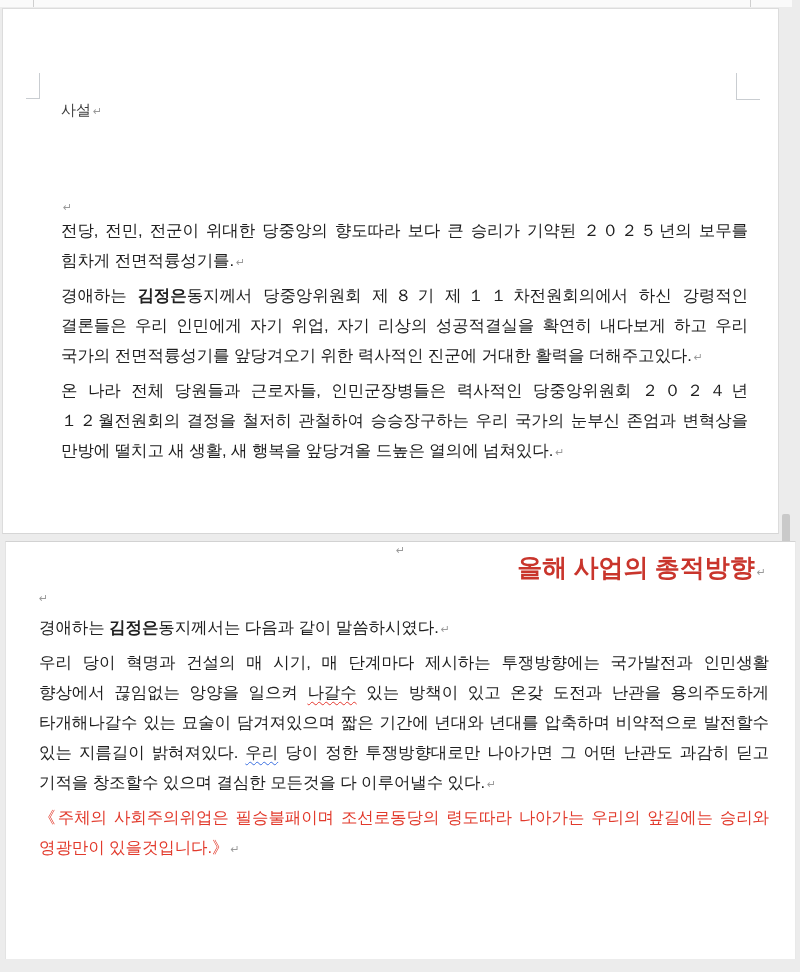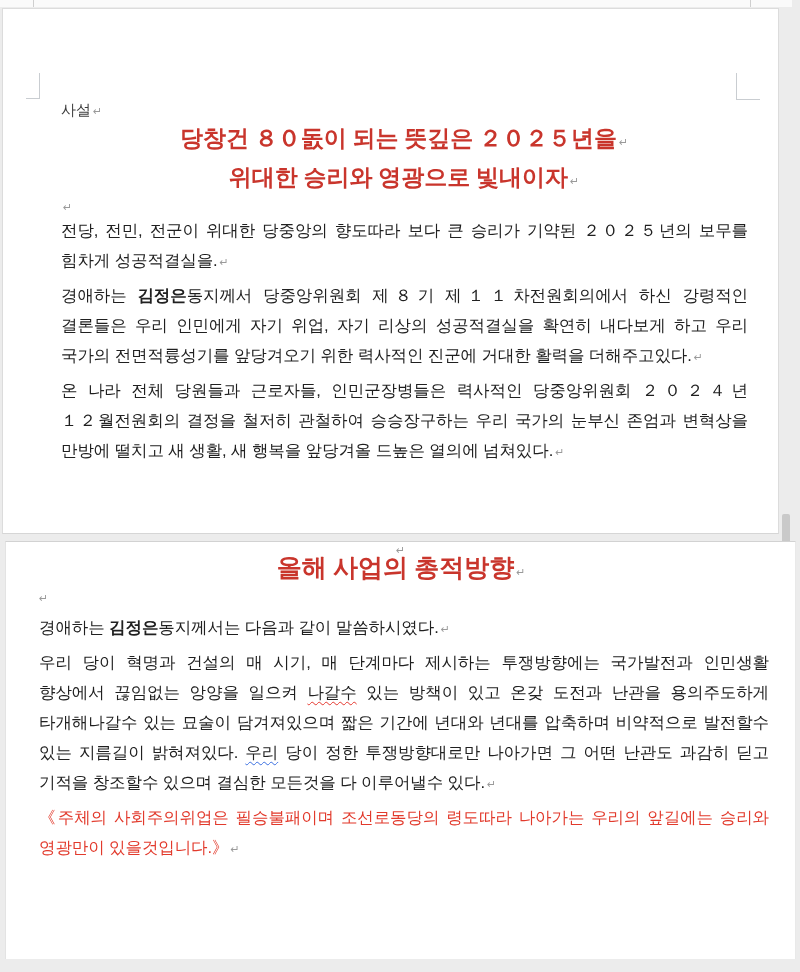--- a/index.html
+++ b/index.html
@@ -36,45 +36,41 @@
   .body-text{position:absolute;font-size:16.5px;line-height:30px;color:#202020;
     text-align:justify;letter-spacing:-0.1px;word-break:keep-all;}
   #body1{left:58px;top:206px;width:687px;}
   #body2{left:33px;top:70px;width:730px;}
   .para{margin:0 0 2px 0;}
   .b{font-weight:bold;margin-top:40px;}
   .red{color:var(--quote-red);}
   .sq-red{text-decoration:underline wavy var(--squiggle-red) 1px;text-underline-offset:3px;text-decoration-skip-ink:none;}
   .sq-blue{text-decoration:underline wavy var(--squiggle-blue) 1px;text-underline-offset:3px;text-decoration-skip-ink:none;}
 
-  .heading2{position:absolute;left:30px;top:8px;width:730px;text-align:center;
+  .heading2{position:absolute;left:30px;top:8px;width:730px;text-align:right;
     color:var(--title-red);font-weight:bold;font-size:25px;line-height:36px;}
 </style>
 </head>
 <body>
 
 <div class="top-sliver"></div>
 <div class="crop-tick" style="left:33px;"></div>
 <div class="crop-tick" style="left:750px;"></div>
 
 <div class="page" id="page1" style="position:absolute;">
   <div class="crop-mark crop-left"></div>
   <div class="crop-mark crop-right"></div>
 
   <div class="doc-label serif"><span>사설</span><span class="pmark">↵</span></div>
 
-  <div class="title-block serif">
-      <div><span>당창건 ８０돐이 되는 뜻깊은 ２０２５년을</span><span class="pmark">↵</span></div>
-      <div><span>위대한 승리와 영광으로 빛내이자</span><span class="pmark">↵</span></div>
-    </div>
 
   <div class="lone-mark" id="p1-empty">↵</div>
 
   <div class="body-text" id="body1">
-      <div class="para"><span>전당, 전민, 전군이 위대한 당중앙의 향도따라 보다 큰 승리가 기약된 ２０２５년의 보무를 힘차게 성공적결실을.</span><span class="pmark">↵</span></div>
+      <div class="para"><span>전당, 전민, 전군이 위대한 당중앙의 향도따라 보다 큰 승리가 기약된 ２０２５년의 보무를 힘차게 전면적륭성기를.</span><span class="pmark">↵</span></div>
       <div class="para"><span>경애하는 </span><span class="b">김정은</span><span>동지께서 당중앙위원회 제８기 제１１차전원회의에서 하신 강령적인 결론들은 우리 인민에게 자기 위업, 자기 리상의 성공적결실을 확연히 내다보게 하고 우리 국가의 전면적륭성기를 앞당겨오기 위한 력사적인 진군에 거대한 활력을 더해주고있다.</span><span class="pmark">↵</span></div>
       <div class="para"><span>온 나라 전체 당원들과 근로자들, 인민군장병들은 력사적인 당중앙위원회 ２０２４년 １２월전원회의 결정을 철저히 관철하여 승승장구하는 우리 국가의 눈부신 존엄과 변혁상을 만방에 떨치고 새 생활, 새 행복을 앞당겨올 드높은 열의에 넘쳐있다.</span><span class="pmark">↵</span></div>
     </div>
 </div>
 
 <div class="scroll-thumb"></div>
 
 <div class="page" id="page2" style="position:absolute;">
   <div class="lone-mark" id="p2-center-mark">↵</div>
 

